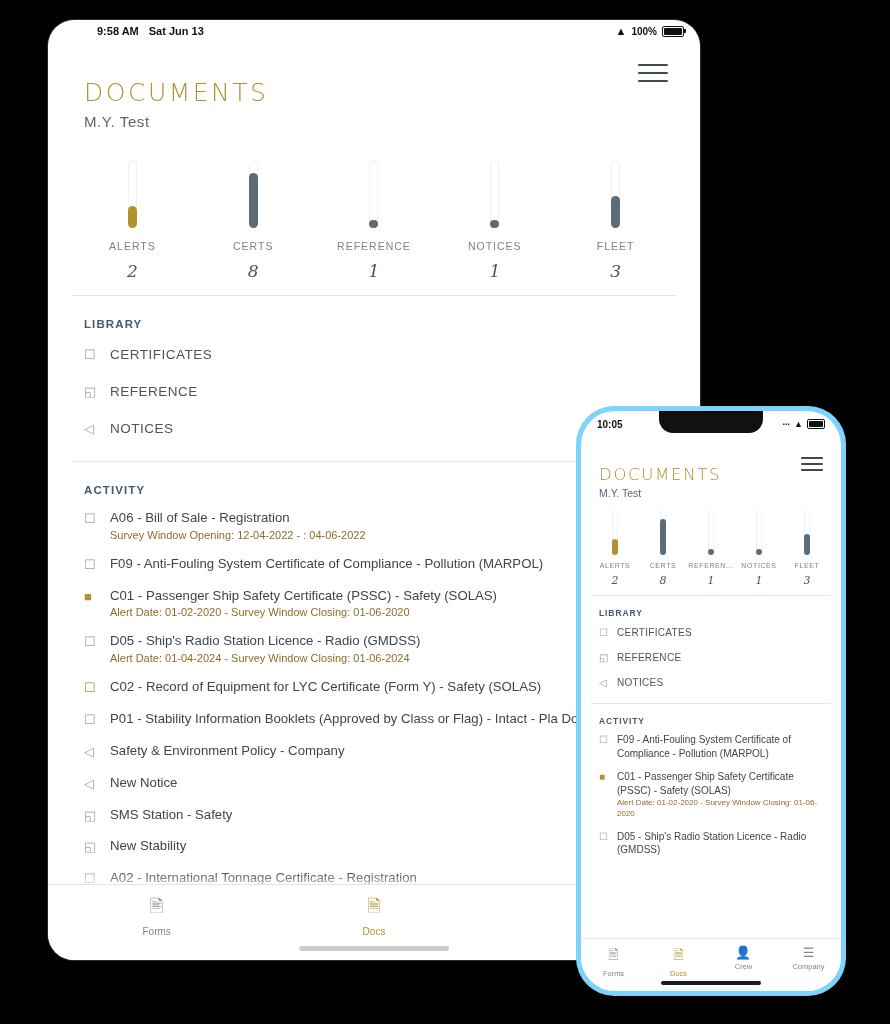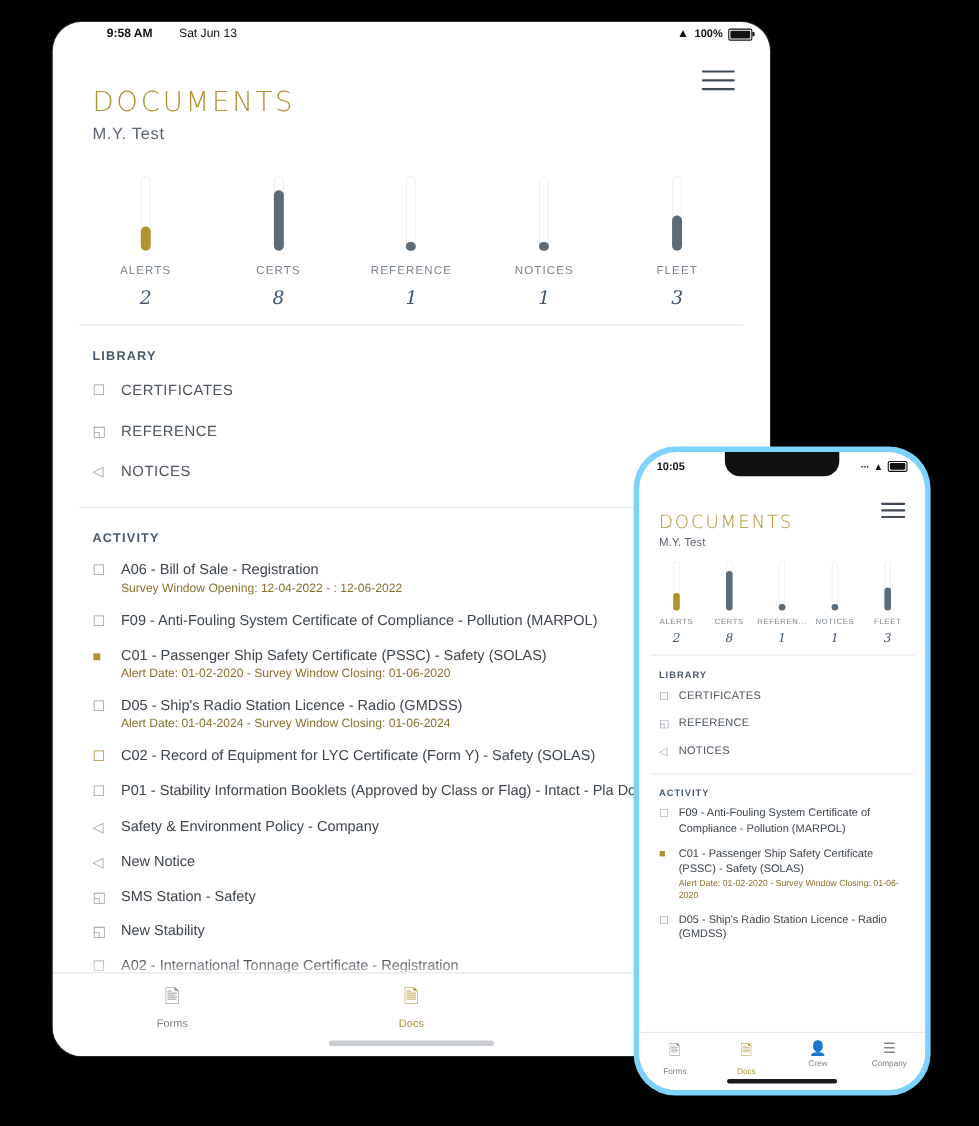--- a/index.html
+++ b/index.html
@@ -29,22 +29,22 @@
   }
   .tab-statusbar {
     height: 22px;
     display: flex;
     align-items: center;
     padding: 0 16px;
     font-size: 11px;
     color: #111;
     font-weight: bold;
   }
-  .tab-statusbar .time { margin-right: 24px; padding-left: 33px; }
-  .tab-statusbar .date { font-weight: normal; }
+  .tab-statusbar .time { margin-right: 10px; padding-left: 33px; }
+  .tab-statusbar .date { font-weight: bold; }
   .tab-statusbar .right {
     margin-left: auto;
     display: flex;
     align-items: center;
     gap: 5px;
     font-size: 10px;
   }
   .wifi-glyph { font-size: 11px; }
   .batt {
     display: inline-block;
@@ -474,21 +474,21 @@
 
   <div class="lib-divider"></div>
 
   <div class="section-head">ACTIVITY</div>
   <div class="activity-list">
 
     <div class="act-item">
       <div class="act-ico">☐</div>
       <div class="act-body">
         <div class="act-title">A06 - Bill of Sale - Registration</div>
-        <div class="act-meta">Survey Window Opening: 12-04-2022 - : 12-06-2022</div>
+        <div class="act-meta">Survey Window Opening: 12-04-2022 - : 04-06-2022</div>
       </div>
     </div>
 
     <div class="act-item">
       <div class="act-ico">☐</div>
       <div class="act-body">
         <div class="act-title">F09 - Anti-Fouling System Certificate of Compliance - Pollution (MARPOL)</div>
       </div>
     </div>
 

